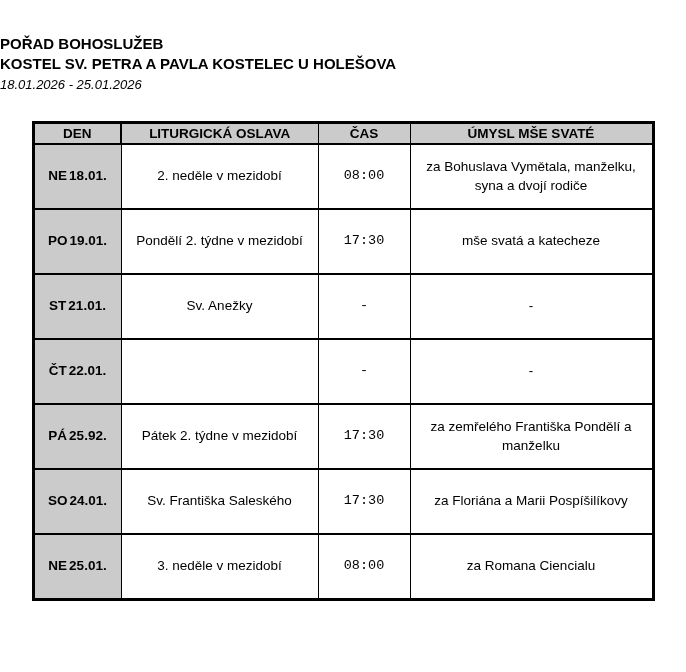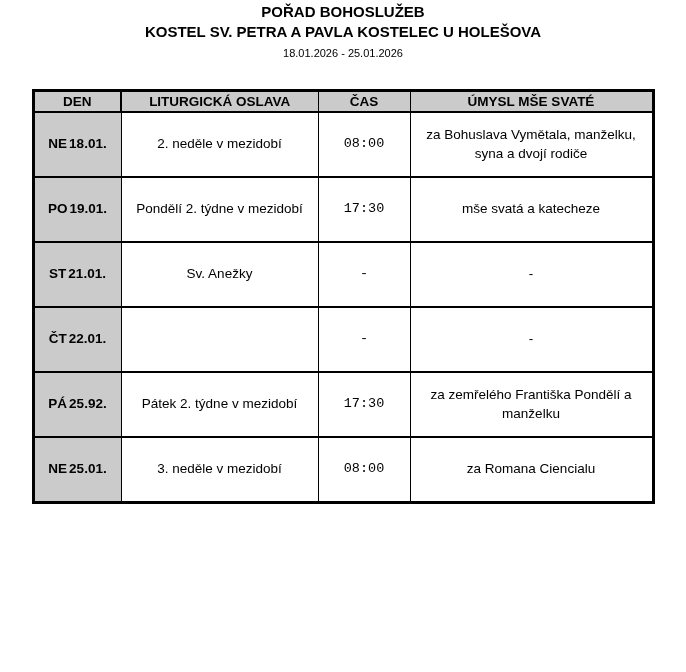--- a/index.html
+++ b/index.html
@@ -9,38 +9,40 @@
     color: #000000;
     font-family: "Liberation Sans", sans-serif;
   }
   .page {
     width: 686px;
     height: 672px;
     background: #ffffff;
     overflow: hidden;
   }
   .doc-header {
-    text-align: center;
+    text-align: left;
     padding-top: 2px;
+    margin-top: 32px;
   }
   .doc-header h1 {
     font-size: 15px;
     font-weight: bold;
     line-height: 20px;
   }
   .doc-header h2 {
     font-size: 15px;
     font-weight: bold;
     line-height: 20px;
   }
   .doc-header .date-range {
-    font-size: 11px;
+    font-size: 13px;
     font-weight: normal;
     line-height: 20px;
     margin-top: 1px;
+    font-style: italic;
   }
   table.schedule {
     border-collapse: collapse;
     table-layout: fixed;
     width: 620px;
     margin: 26px auto 0 auto;
     border: 3px solid #000000;
   }
   table.schedule th {
     background: #cbcbcb;
@@ -126,20 +128,26 @@
         <td class="time-cell">-</td>
         <td class="intention-cell">-</td>
       </tr>
       <tr class="data-row">
         <td class="day-cell"><span class="day">PÁ</span><span class="date">25.92.</span></td>
         <td class="celebration-cell">Pátek 2. týdne v mezidobí</td>
         <td class="time-cell">17:30</td>
         <td class="intention-cell">za zemřelého Františka Pondělí a manželku</td>
       </tr>
       <tr class="data-row">
+        <td class="day-cell"><span class="day">SO</span><span class="date">24.01.</span></td>
+        <td class="celebration-cell">Sv. Františka Saleského</td>
+        <td class="time-cell">17:30</td>
+        <td class="intention-cell">za Floriána a Marii Pospíšilíkovy</td>
+      </tr>
+      <tr class="data-row">
         <td class="day-cell"><span class="day">NE</span><span class="date">25.01.</span></td>
         <td class="celebration-cell">3. neděle v mezidobí</td>
         <td class="time-cell">08:00</td>
         <td class="intention-cell">za Romana Ciencialu</td>
       </tr>
     </tbody>
   </table>
 
 </div>
 

